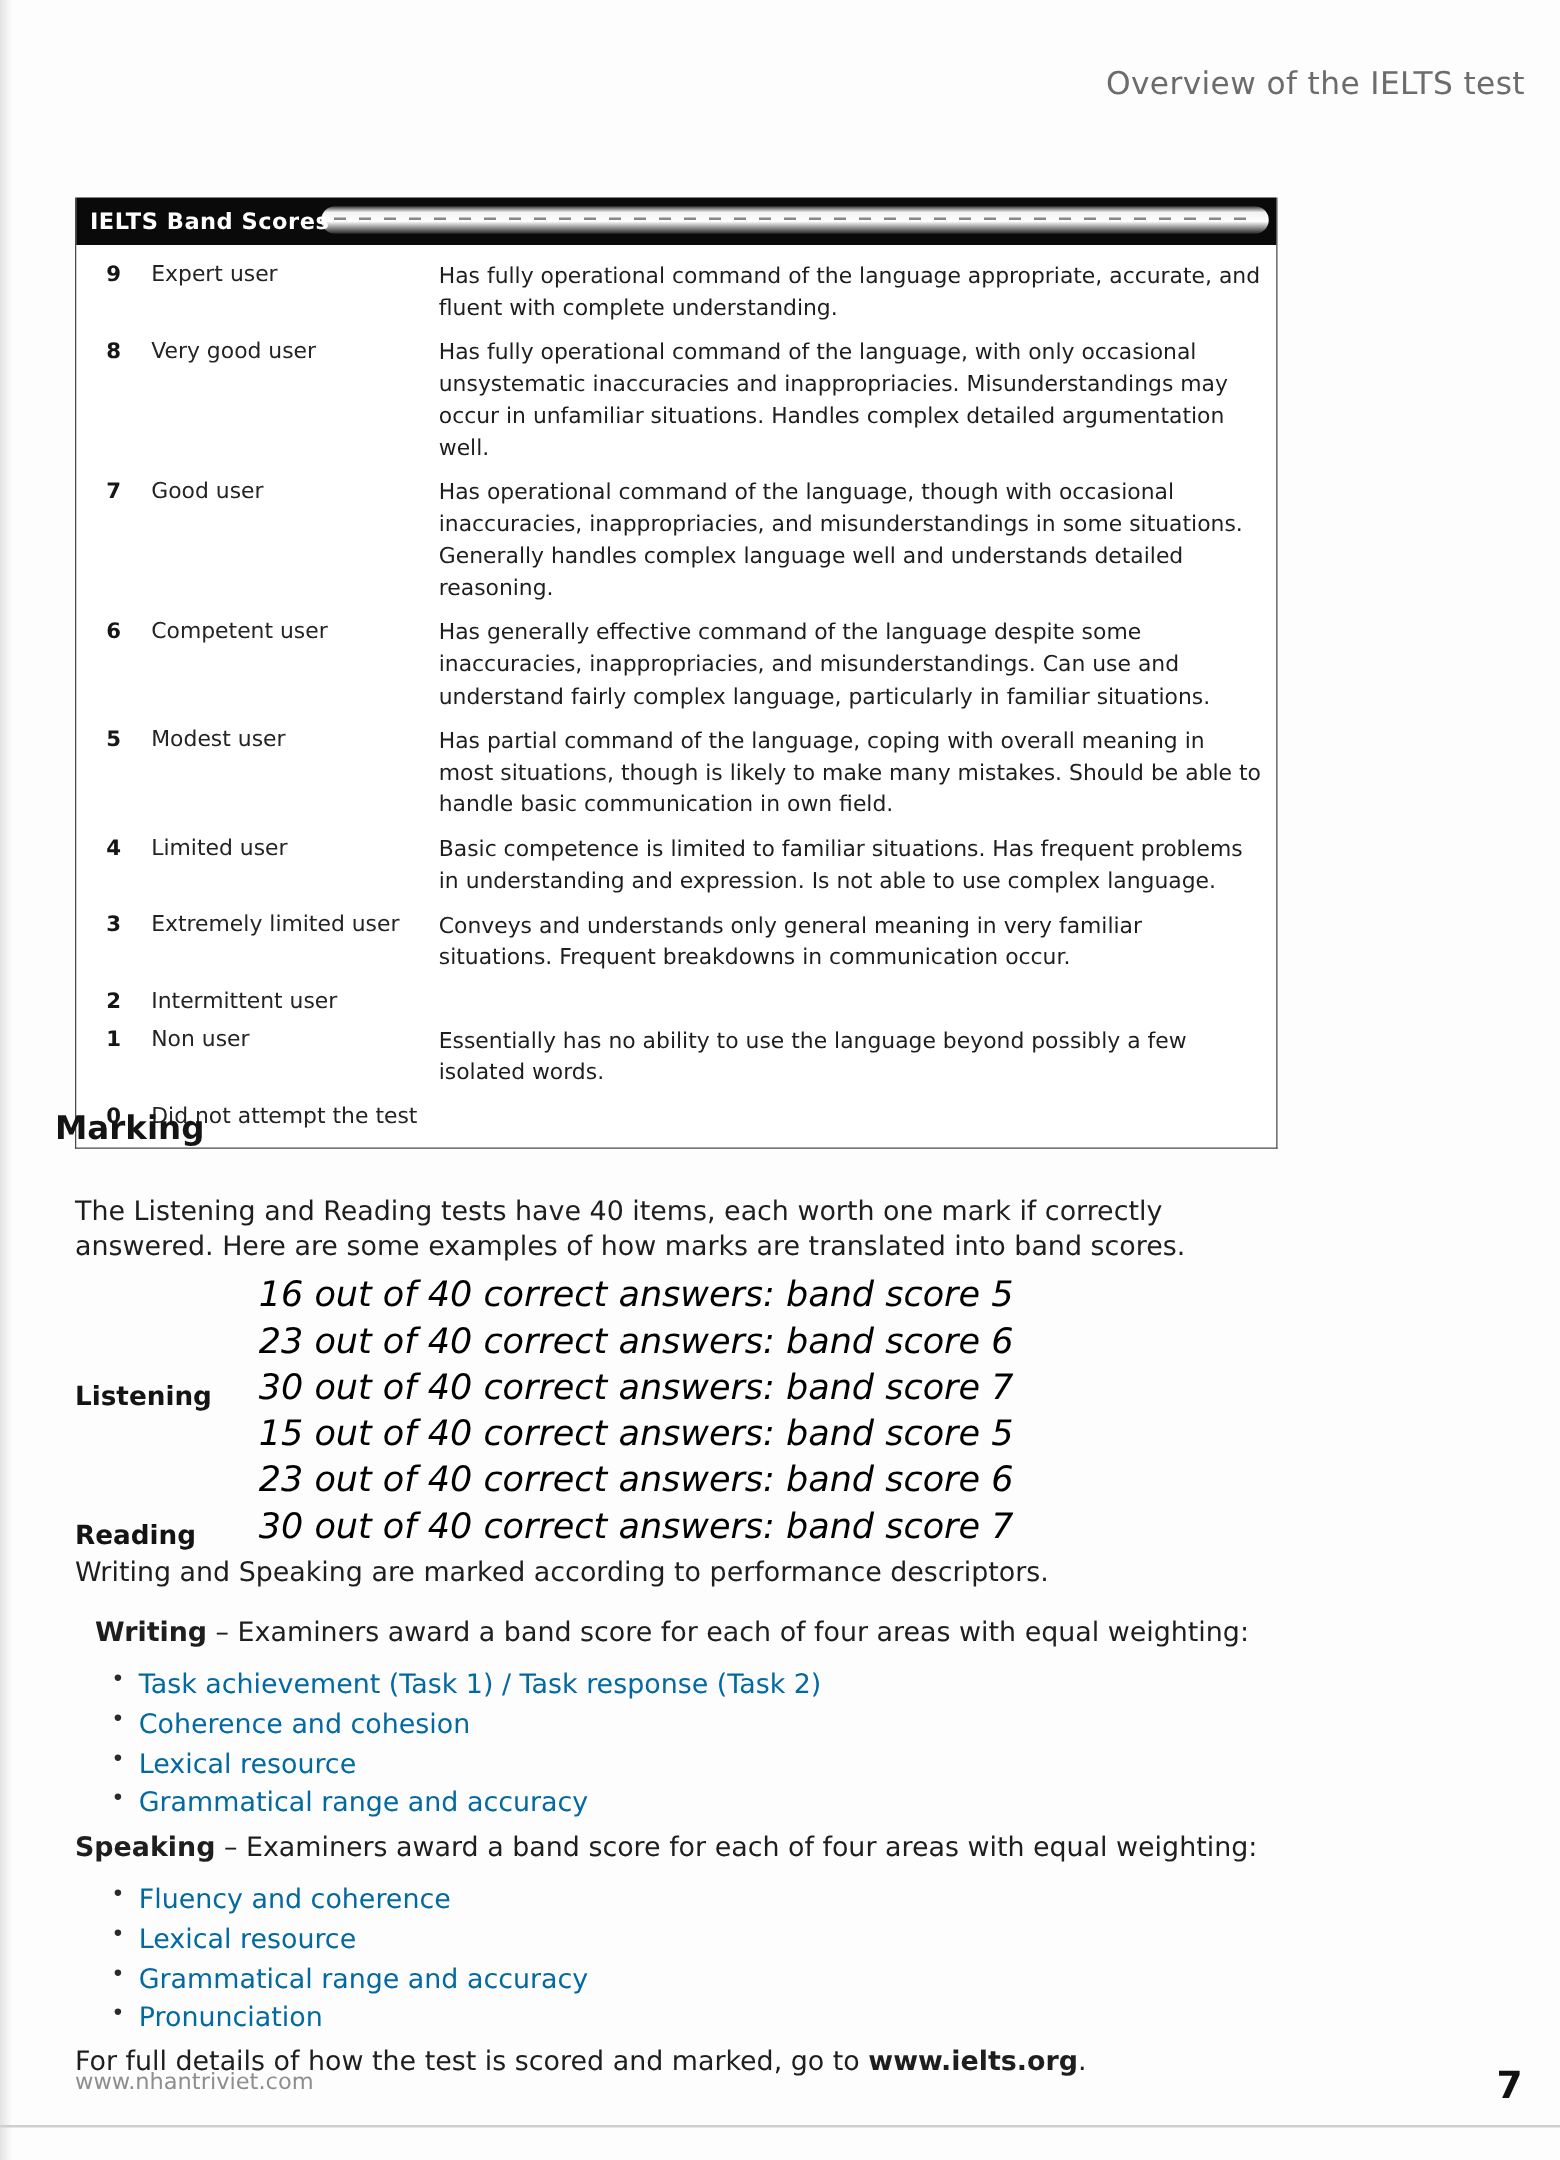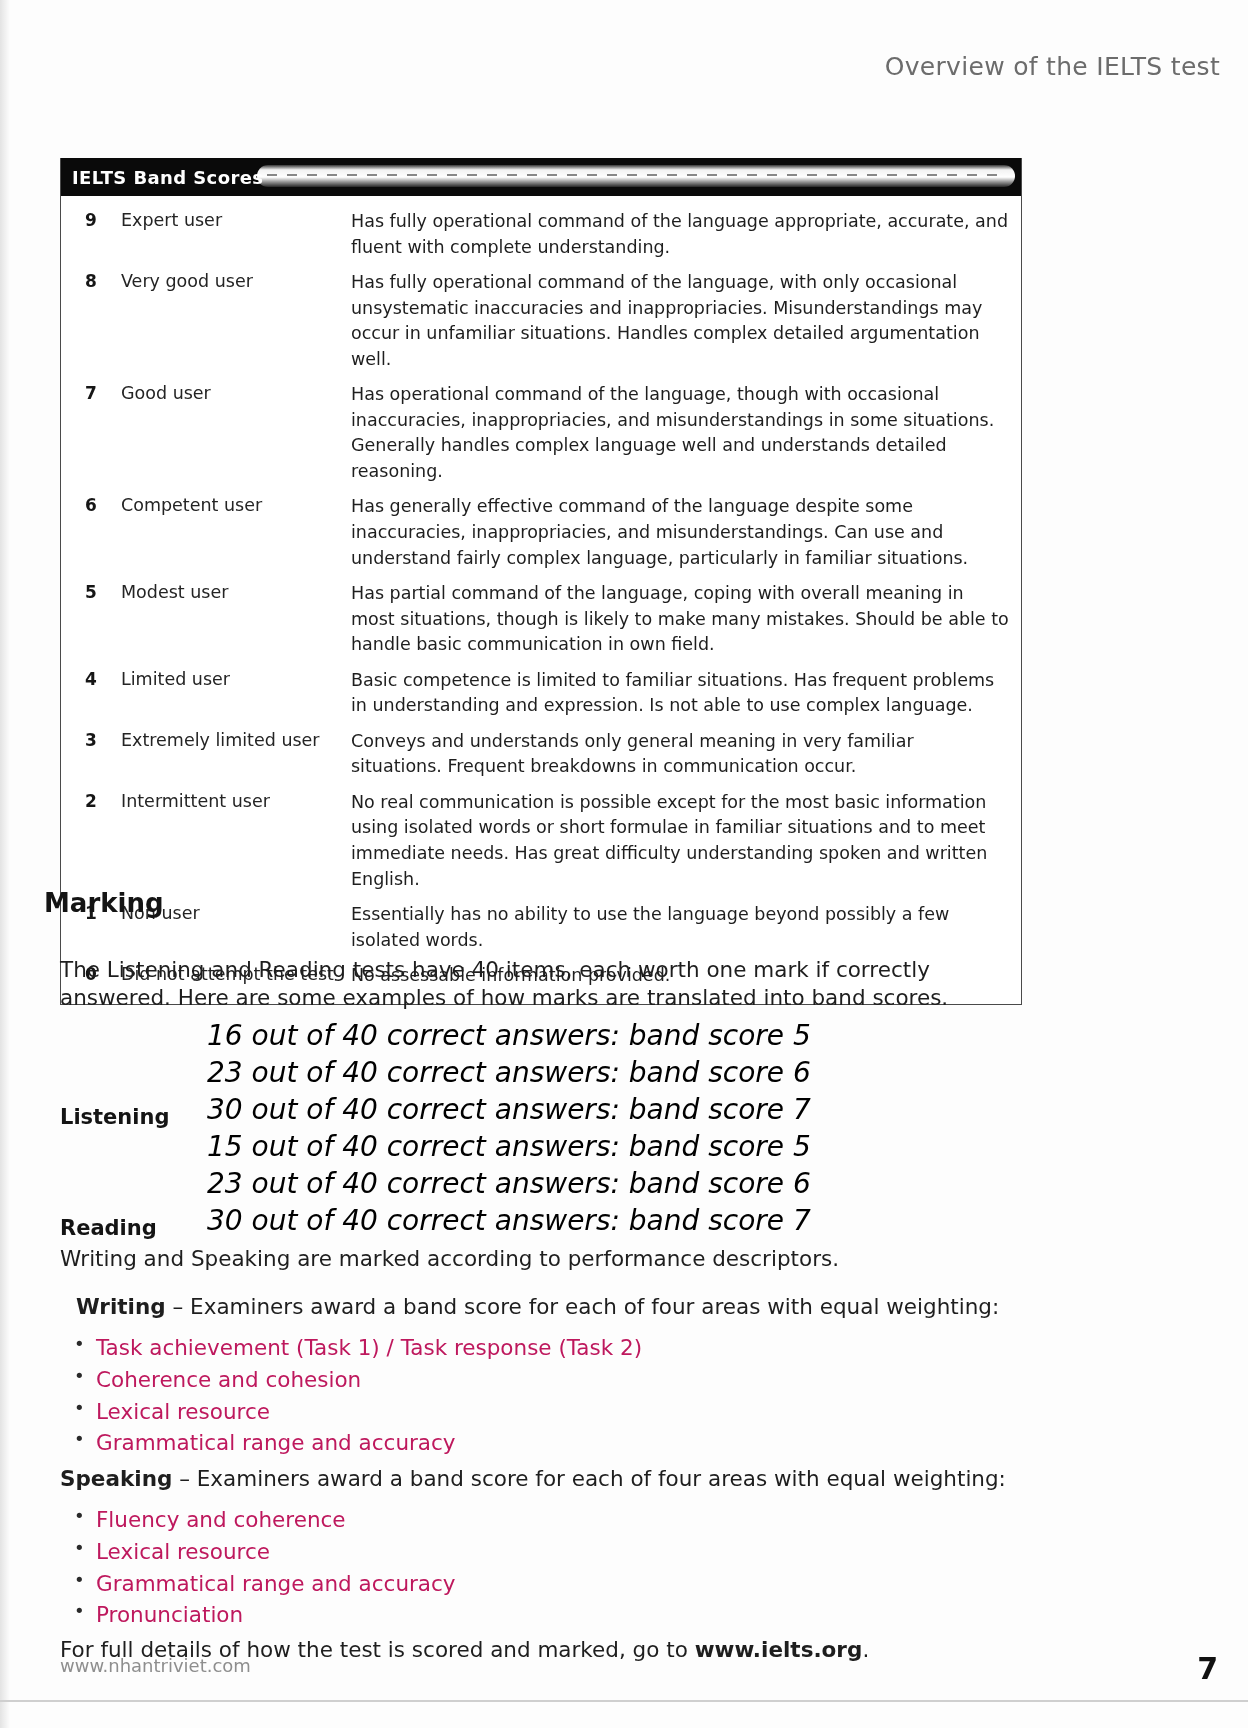--- a/index.html
+++ b/index.html
@@ -172,22 +172,23 @@
 
   ul.bullets {
     position: absolute;
     margin: 0;
     padding: 0 0 0 36px;
     list-style: none;
   }
   ul.bullets li {
     font-size: 21.5px;
     line-height: 1.48;
-    color: #be185d;
+    color: #0369a1;
     position: relative;
+    margin-left: 15px;
   }
   ul.bullets li:before {
     content: "\2022";
     position: absolute;
     left: -22px;
     top: -1px;
     font-size: 18px;
     color: #2a2a2a;
   }
 
@@ -268,31 +269,29 @@
           <div class="c-desc">Basic competence is limited to familiar situations. Has frequent problems in understanding and expression. Is not able to use complex language.</div>
         </div>
         <div class="trow">
           <div class="c-score">3</div>
           <div class="c-label">Extremely limited user</div>
           <div class="c-desc">Conveys and understands only general meaning in very familiar situations. Frequent breakdowns in communication occur.</div>
         </div>
         <div class="trow">
           <div class="c-score">2</div>
           <div class="c-label">Intermittent user</div>
-          <div class="c-desc">No real communication is possible except for the most basic information using isolated words or short formulae in familiar situations and to meet immediate needs. Has great difficulty understanding spoken and written English.</div>
         </div>
         <div class="trow">
           <div class="c-score">1</div>
           <div class="c-label">Non user</div>
           <div class="c-desc">Essentially has no ability to use the language beyond possibly a few isolated words.</div>
         </div>
         <div class="trow">
           <div class="c-score">0</div>
           <div class="c-label">Did not attempt the test</div>
-          <div class="c-desc">No assessable information provided.</div>
         </div>
       </div>
   </div>
 
   <div class="section-title" style="left:44px; top:888px;">Marking</div>
 
   <div class="para" style="left:60px; top:956px; width:955px;">The Listening and Reading tests have 40 items, each worth one mark if correctly answered. Here are some examples of how marks are translated into band scores.</div>
 
   <div class="marks-table" id="marks-table">
       <div class="marks-group">

